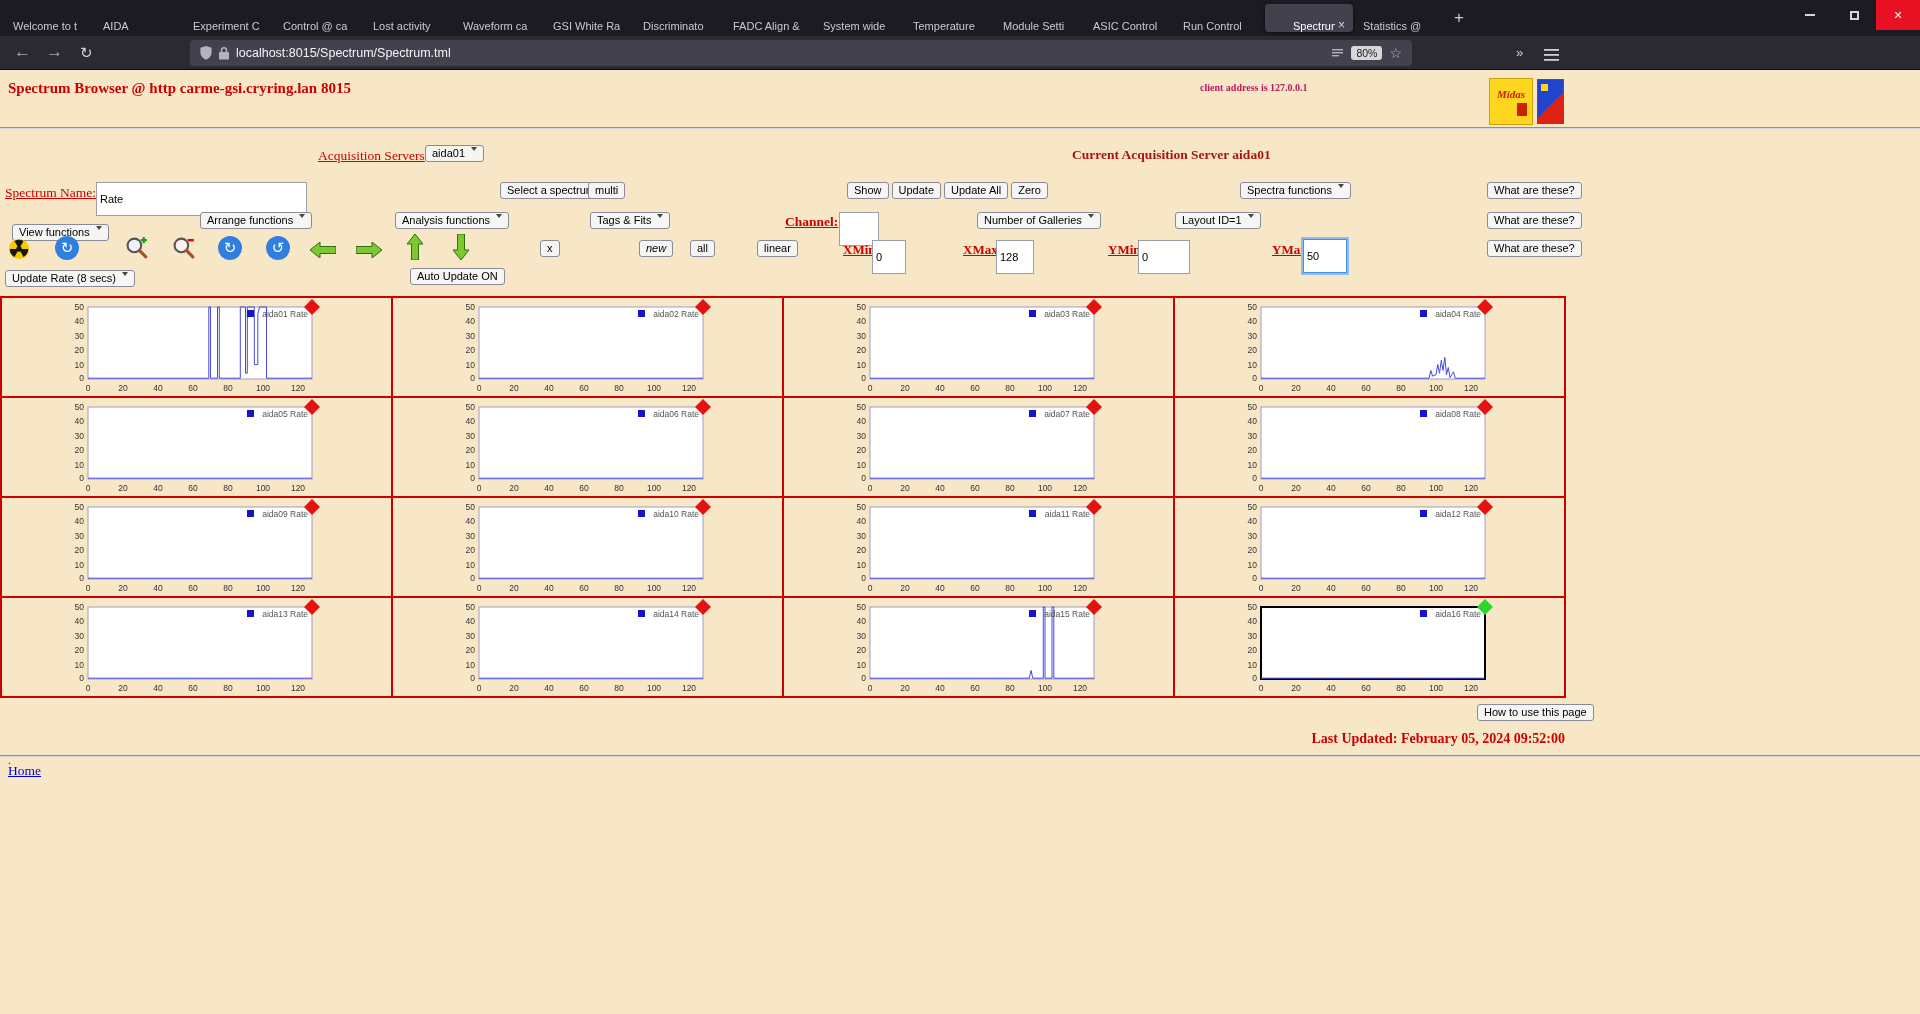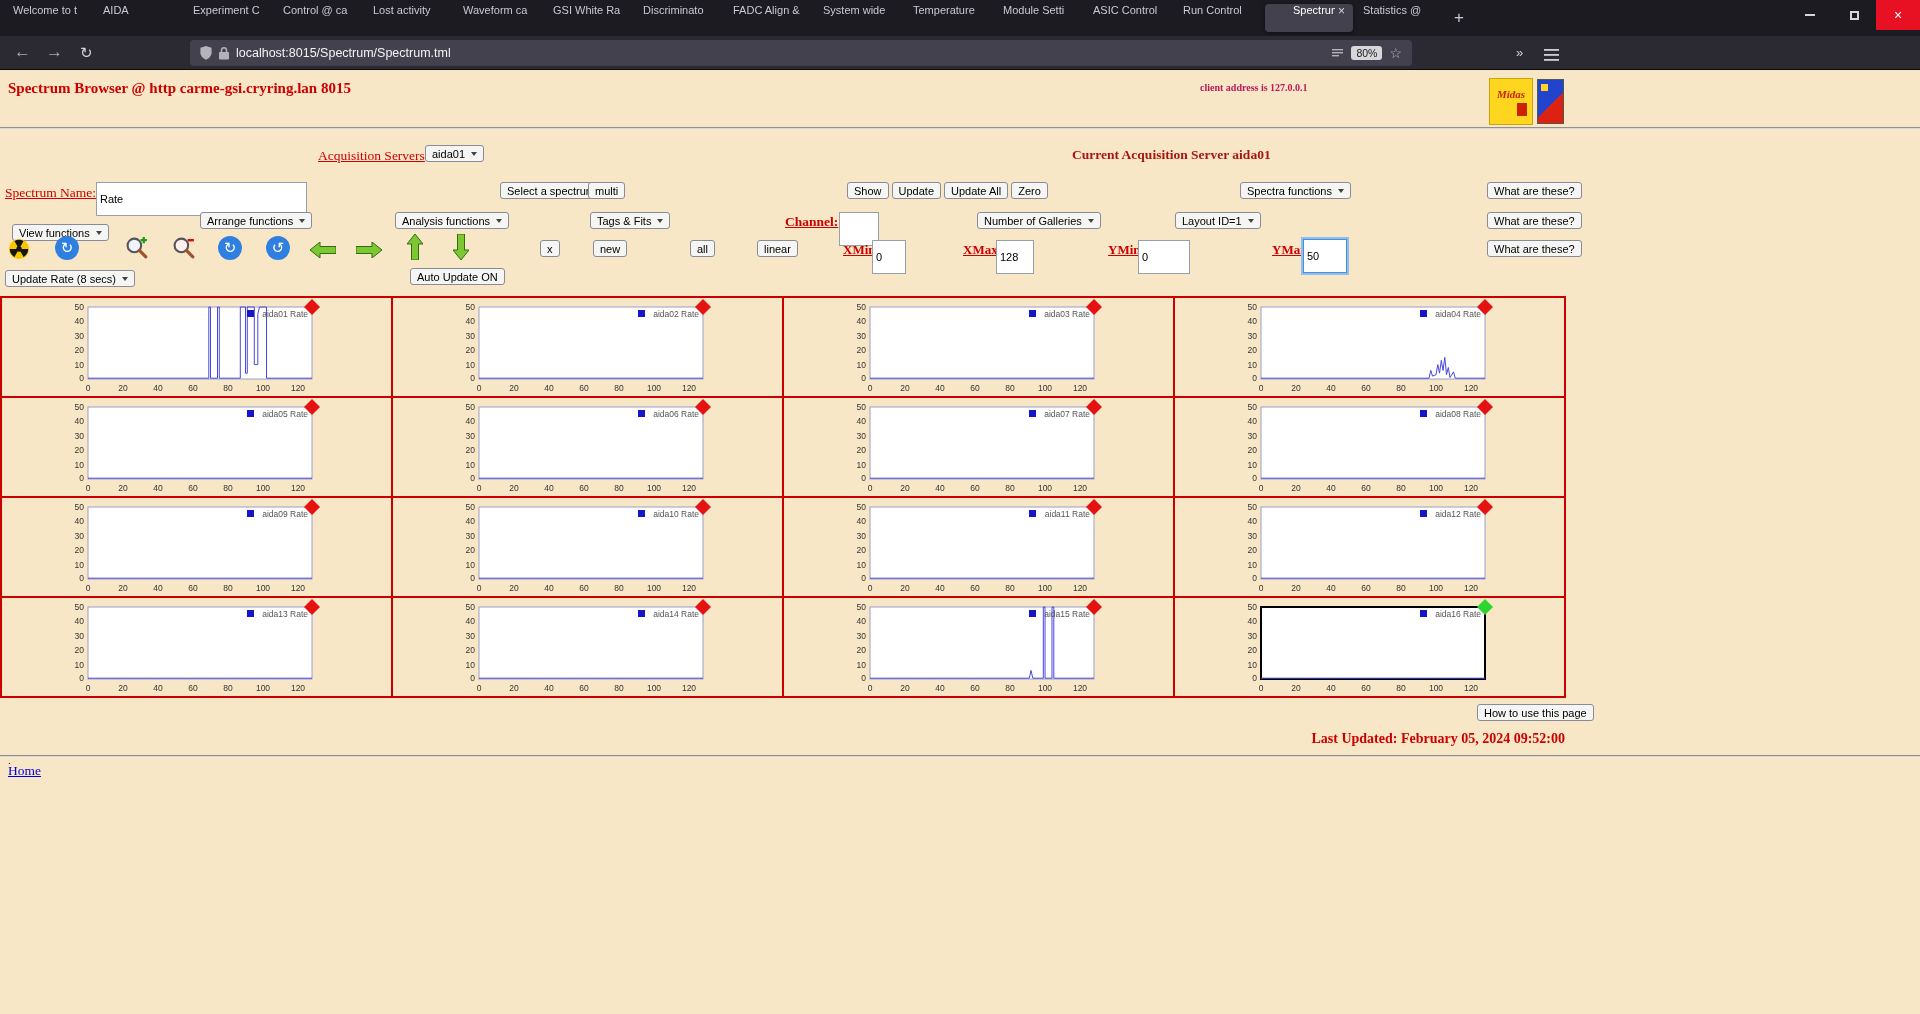--- a/index.html
+++ b/index.html
@@ -3,21 +3,21 @@
 <meta charset="utf-8">
 <style>
   *{margin:0;padding:0;box-sizing:border-box;}
   html,body{width:1920px;height:1014px;}
   body{font-family:"Liberation Sans",sans-serif;background:#f8e7c6;overflow:hidden;}
   .screen{position:relative;width:1920px;height:1014px;overflow:hidden;}
 
   
   .tabbar{position:absolute;top:0;left:0;width:100%;height:36px;background:#1c1b22;display:flex;align-items:center;}
   .tabstrip{display:flex;align-items:center;height:100%;padding-left:4px;}
-  .tab{width:88px;height:28px;margin:0 1px;border-radius:4px;display:flex;align-items:flex-start;padding:0 8px;color:#c9c9d2;font-size:11px;position:relative;flex:none;}
+  .tab{width:88px;height:28px;margin:0 1px;border-radius:4px;display:flex;align-items:flex-end;padding:0 8px;color:#c9c9d2;font-size:11px;position:relative;flex:none;}
   .tab.active{background:#42414d;color:#ffffff;box-shadow:0 1px 4px rgba(0,0,0,.5);padding-left:28px;}
   .tlabel{overflow:hidden;white-space:nowrap;flex:1;}
   .tclose{margin-left:3px;font-size:12px;color:#d6d6dd;flex:none;}
   .newtab{width:26px;height:26px;border-radius:4px;color:#c9c9d2;font-size:17px;display:flex;align-items:center;justify-content:center;margin-left:2px;}
   .wincontrols{position:absolute;right:0;top:0;display:flex;}
   .winbtn{width:44px;height:30px;display:flex;align-items:center;justify-content:center;color:#d5d5dc;font-size:13px;}
   .winbtn.close{background:#e81123;color:#fff;font-size:14px;}
   .minglyph{display:block;width:10px;height:2px;background:#d5d5dc;}
   .maxglyph{display:block;width:9px;height:9px;border:2px solid #d5d5dc;}
   .navbar{position:absolute;top:36px;left:0;width:100%;height:34px;background:#2b2a33;border-bottom:1px solid #0c0c0d;}
@@ -43,21 +43,21 @@
   .logo-midas .mbar{width:10px;height:13px;background:#cc2200;margin-top:3px;align-self:flex-end;margin-right:5px;}
   .logo-fair{left:1537px;top:9px;width:27px;height:45px;background:linear-gradient(135deg,#2244cc 0 55%,#dd2211 55% 100%);border:1px solid #555;position:absolute;}
   .logo-fair .ysq{position:absolute;left:3px;top:4px;width:7px;height:7px;background:#ffd61f;}
   .hr{left:0;width:1920px;height:2px;background:#8f8f8f;border-bottom:1px solid #d8d8d8;}
   .hr1{top:57px;} .hr2{top:685px;}
 
   .lbl{color:#cc0000;font-size:13.5px;text-decoration:underline;}
   .lbl.b{font-weight:bold;}
   .maroon{color:#a81510;font-weight:bold;font-size:13.5px;}
 
-  .btn,.sel{display:inline-flex;align-items:center;background:#f5f5f4;border:1px solid #8a8a99;border-radius:3px;font-family:"Liberation Sans",sans-serif;font-size:11px;color:#000;padding:1px 6px;height:17px;white-space:nowrap;}
+  .btn,.sel{display:inline-flex;background:#f5f5f4;border:1px solid #8a8a99;border-radius:3px;font-family:"Liberation Sans",sans-serif;font-size:11px;color:#000;padding:1px 6px;height:17px;white-space:nowrap;}
   .sel .arr{width:0;height:0;border-left:3.5px solid transparent;border-right:3.5px solid transparent;border-top:4px solid #444;margin-left:6px;}
   .inp{background:#fff;border:1px solid #98a0ac;height:16px;font-family:"Liberation Sans",sans-serif;font-size:11px;padding:16px 3px;}
   .inp.focused{border:1px solid #4a90d9;box-shadow:0 0 0 2px #8dbef0;}
 
   .grp{display:flex;gap:3px;align-items:center;padding-left:20px;}
 
   
   .iconball{width:24px;height:24px;border-radius:50%;background:#2f7fe0;color:#fff;font-size:15px;display:flex;align-items:center;justify-content:center;font-family:"DejaVu Sans",sans-serif;}
 
   
@@ -97,21 +97,21 @@
   .p-refresh{left:55px;top:166px;}
   .p-zin{left:125px;top:165px;}
   .p-zout{left:172px;top:165px;}
   .p-cyc1{left:218px;top:166px;}
   .p-cyc2{left:266px;top:166px;}
   .p-al{left:310px;top:172px;}
   .p-ar{left:356px;top:172px;}
   .p-au{left:407px;top:164px;}
   .p-ad{left:453px;top:164px;}
   .p-xbtn{left:540px;top:170px;}
-  .p-new{left:593px;top:170px;}
+  .p-new{left:639px;top:170px;font-style:italic;}
   .p-all{left:690px;top:170px;}
   .p-linear{left:757px;top:170px;}
   .p-xminl{left:843px;top:172px;font-size:13px;}
   .p-xmini{left:872px;top:170px;width:34px;}
   .p-xmaxl{left:963px;top:172px;font-size:13px;}
   .p-xmaxi{left:996px;top:170px;width:38px;}
   .p-yminl{left:1108px;top:172px;font-size:13px;}
   .p-ymini{left:1138px;top:170px;width:52px;}
   .p-ymaxl{left:1272px;top:172px;font-size:13px;}
   .p-ymaxi{left:1303px;top:169px;width:44px;}

